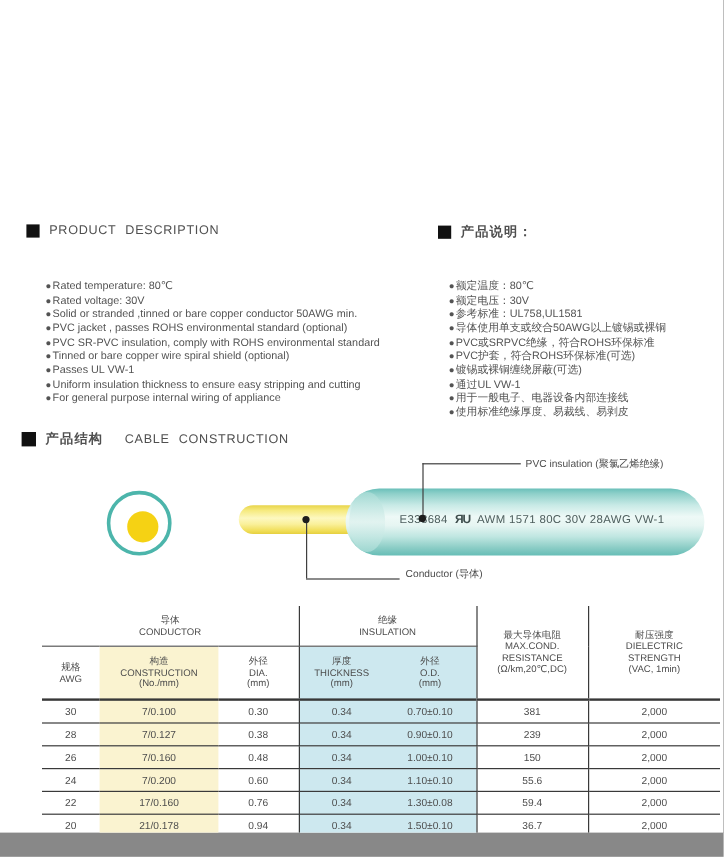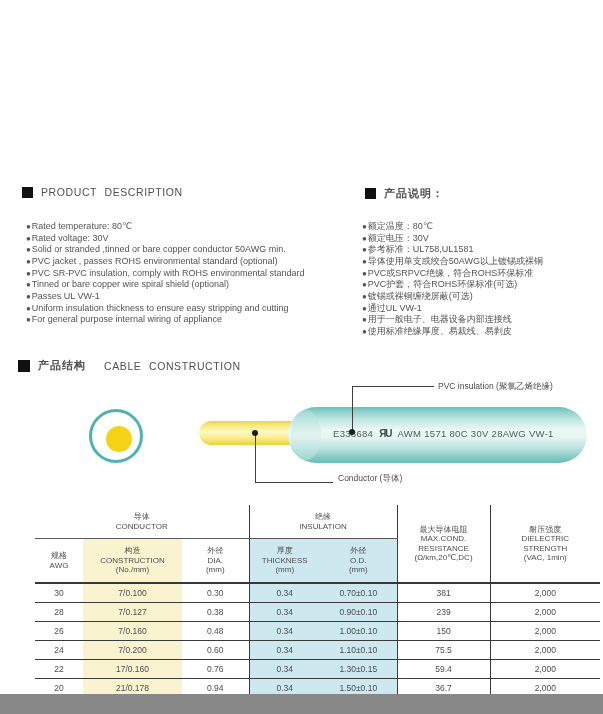--- a/index.html
+++ b/index.html
@@ -8,21 +8,21 @@
     overflow:hidden;margin:0 auto;
     font-family:"Liberation Sans","DejaVu Sans",sans-serif;
     color:#4d4d4d;
   }
   
   .sec-head{position:absolute;display:flex;align-items:center;gap:8px;}
   .sq{width:11px;height:11px;background:#111;flex:0 0 auto;}
   .head-en{font-size:10.5px;letter-spacing:.6px;word-spacing:4px;color:#4f4f4f;}
   .head-cn{font-size:11px;font-weight:bold;color:#4f4f4f;letter-spacing:1px;}
   
-  ul.bullets{position:absolute;list-style:none;margin:4px;padding:0;}
+  ul.bullets{position:absolute;list-style:none;margin:16px;padding:0;}
   ul.bullets li{
     font-size:9px;line-height:11.65px;white-space:nowrap;color:#535353;
   }
   ul.bullets li::before{content:"●";font-size:8px;margin-right:1px;}
   
   .abs{position:absolute;}
   #cross-section{
     left:89px;top:409px;width:48px;height:48px;border-radius:50%;
     border:3px solid #4cb5ab;background:#fff;
   }
@@ -224,29 +224,29 @@
           <td class="bg-blue vline-r">1.00±0.10</td>
           <td class="vline-r">150</td>
           <td>2,000</td>
         </tr>
         <tr>
           <td>24</td>
           <td class="bg-yellow">7/0.200</td>
           <td class="vline-r">0.60</td>
           <td class="bg-blue">0.34</td>
           <td class="bg-blue vline-r">1.10±0.10</td>
-          <td class="vline-r">75.5</td>
+          <td class="vline-r">55.6</td>
           <td>2,000</td>
         </tr>
         <tr>
           <td>22</td>
           <td class="bg-yellow">17/0.160</td>
           <td class="vline-r">0.76</td>
           <td class="bg-blue">0.34</td>
-          <td class="bg-blue vline-r">1.30±0.15</td>
+          <td class="bg-blue vline-r">1.30±0.08</td>
           <td class="vline-r">59.4</td>
           <td>2,000</td>
         </tr>
         <tr>
           <td>20</td>
           <td class="bg-yellow">21/0.178</td>
           <td class="vline-r">0.94</td>
           <td class="bg-blue">0.34</td>
           <td class="bg-blue vline-r">1.50±0.10</td>
           <td class="vline-r">36.7</td>

